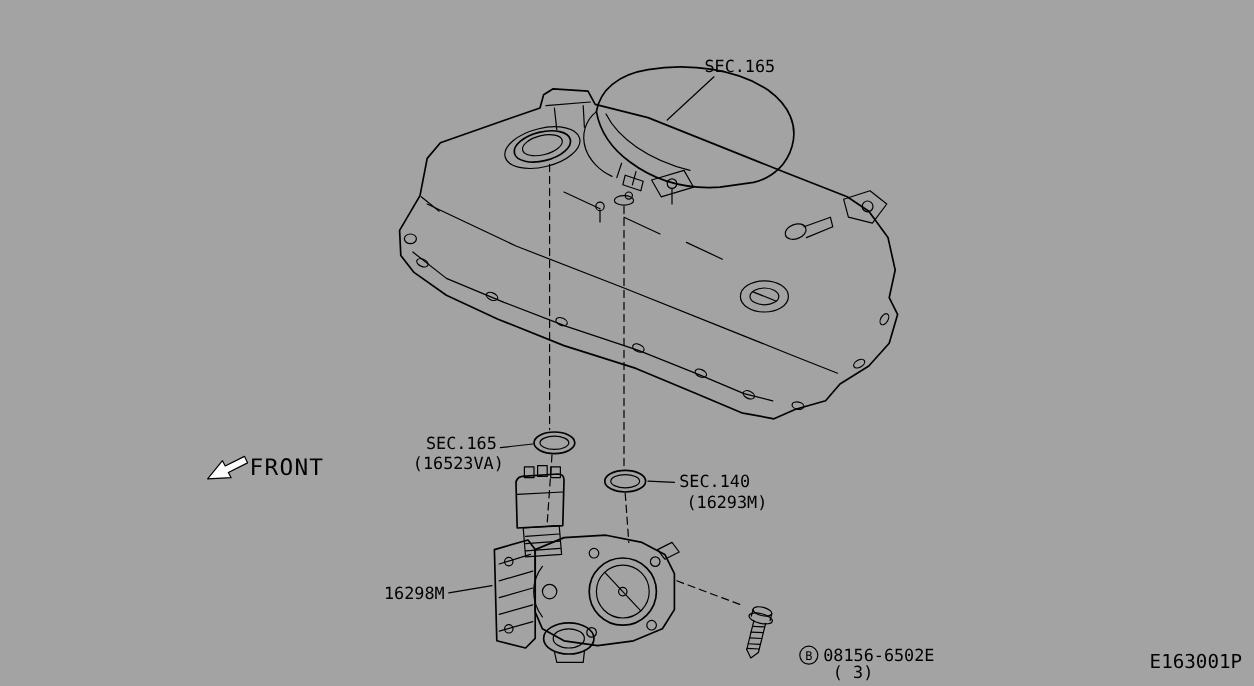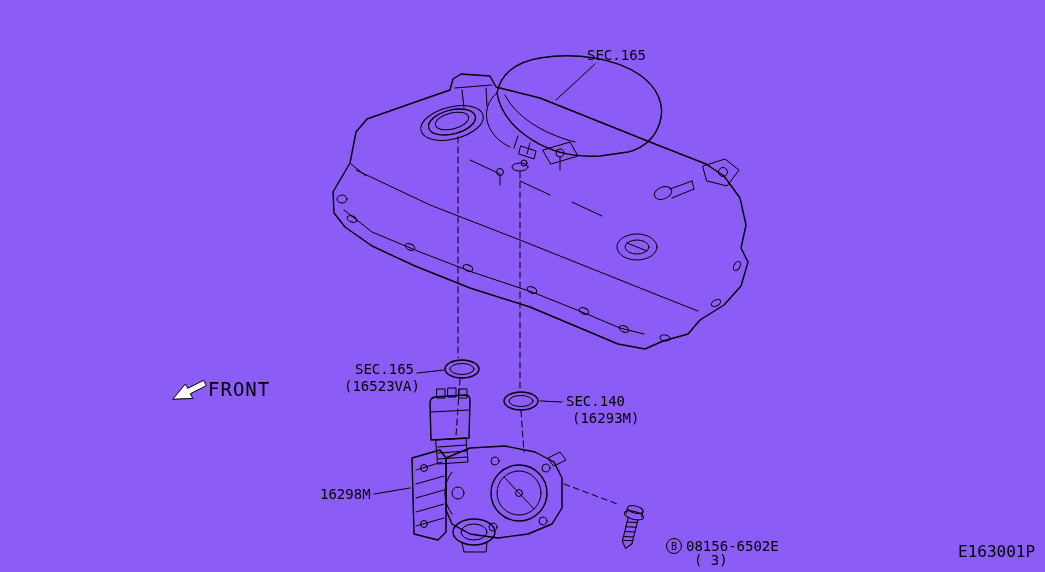--- a/index.html
+++ b/index.html
@@ -1,16 +1,16 @@
 <!DOCTYPE html>
 <html><head>
 <meta charset="utf-8">
 <style>
   html,body{margin:0;padding:0;background:#ffffff;}
-  .stage{position:relative;width:1045px;height:572px;background:#8b5cf6;overflow:hidden;}
+  .stage{position:relative;width:1045px;height:572px;background:#a3a3a3;overflow:hidden;}
   svg{display:block;}
   .ln{fill:none;stroke:#000;stroke-width:1;stroke-linecap:round;stroke-linejoin:round;}
   .ln2{stroke-width:1.4;}
   .dash{stroke-dasharray:6 4;}
   .fillw{fill:#ffffff;}
   .lbl{font-family:"DejaVu Sans Mono","Liberation Mono",monospace;font-size:14px;fill:#000;}
   .lbl-front{font-size:19px;letter-spacing:1px;}
   .lbl-code{font-size:16px;}
   .lbl-small{font-family:"DejaVu Sans Mono","Liberation Mono",monospace;font-size:10px;fill:#000;}
 </style>

